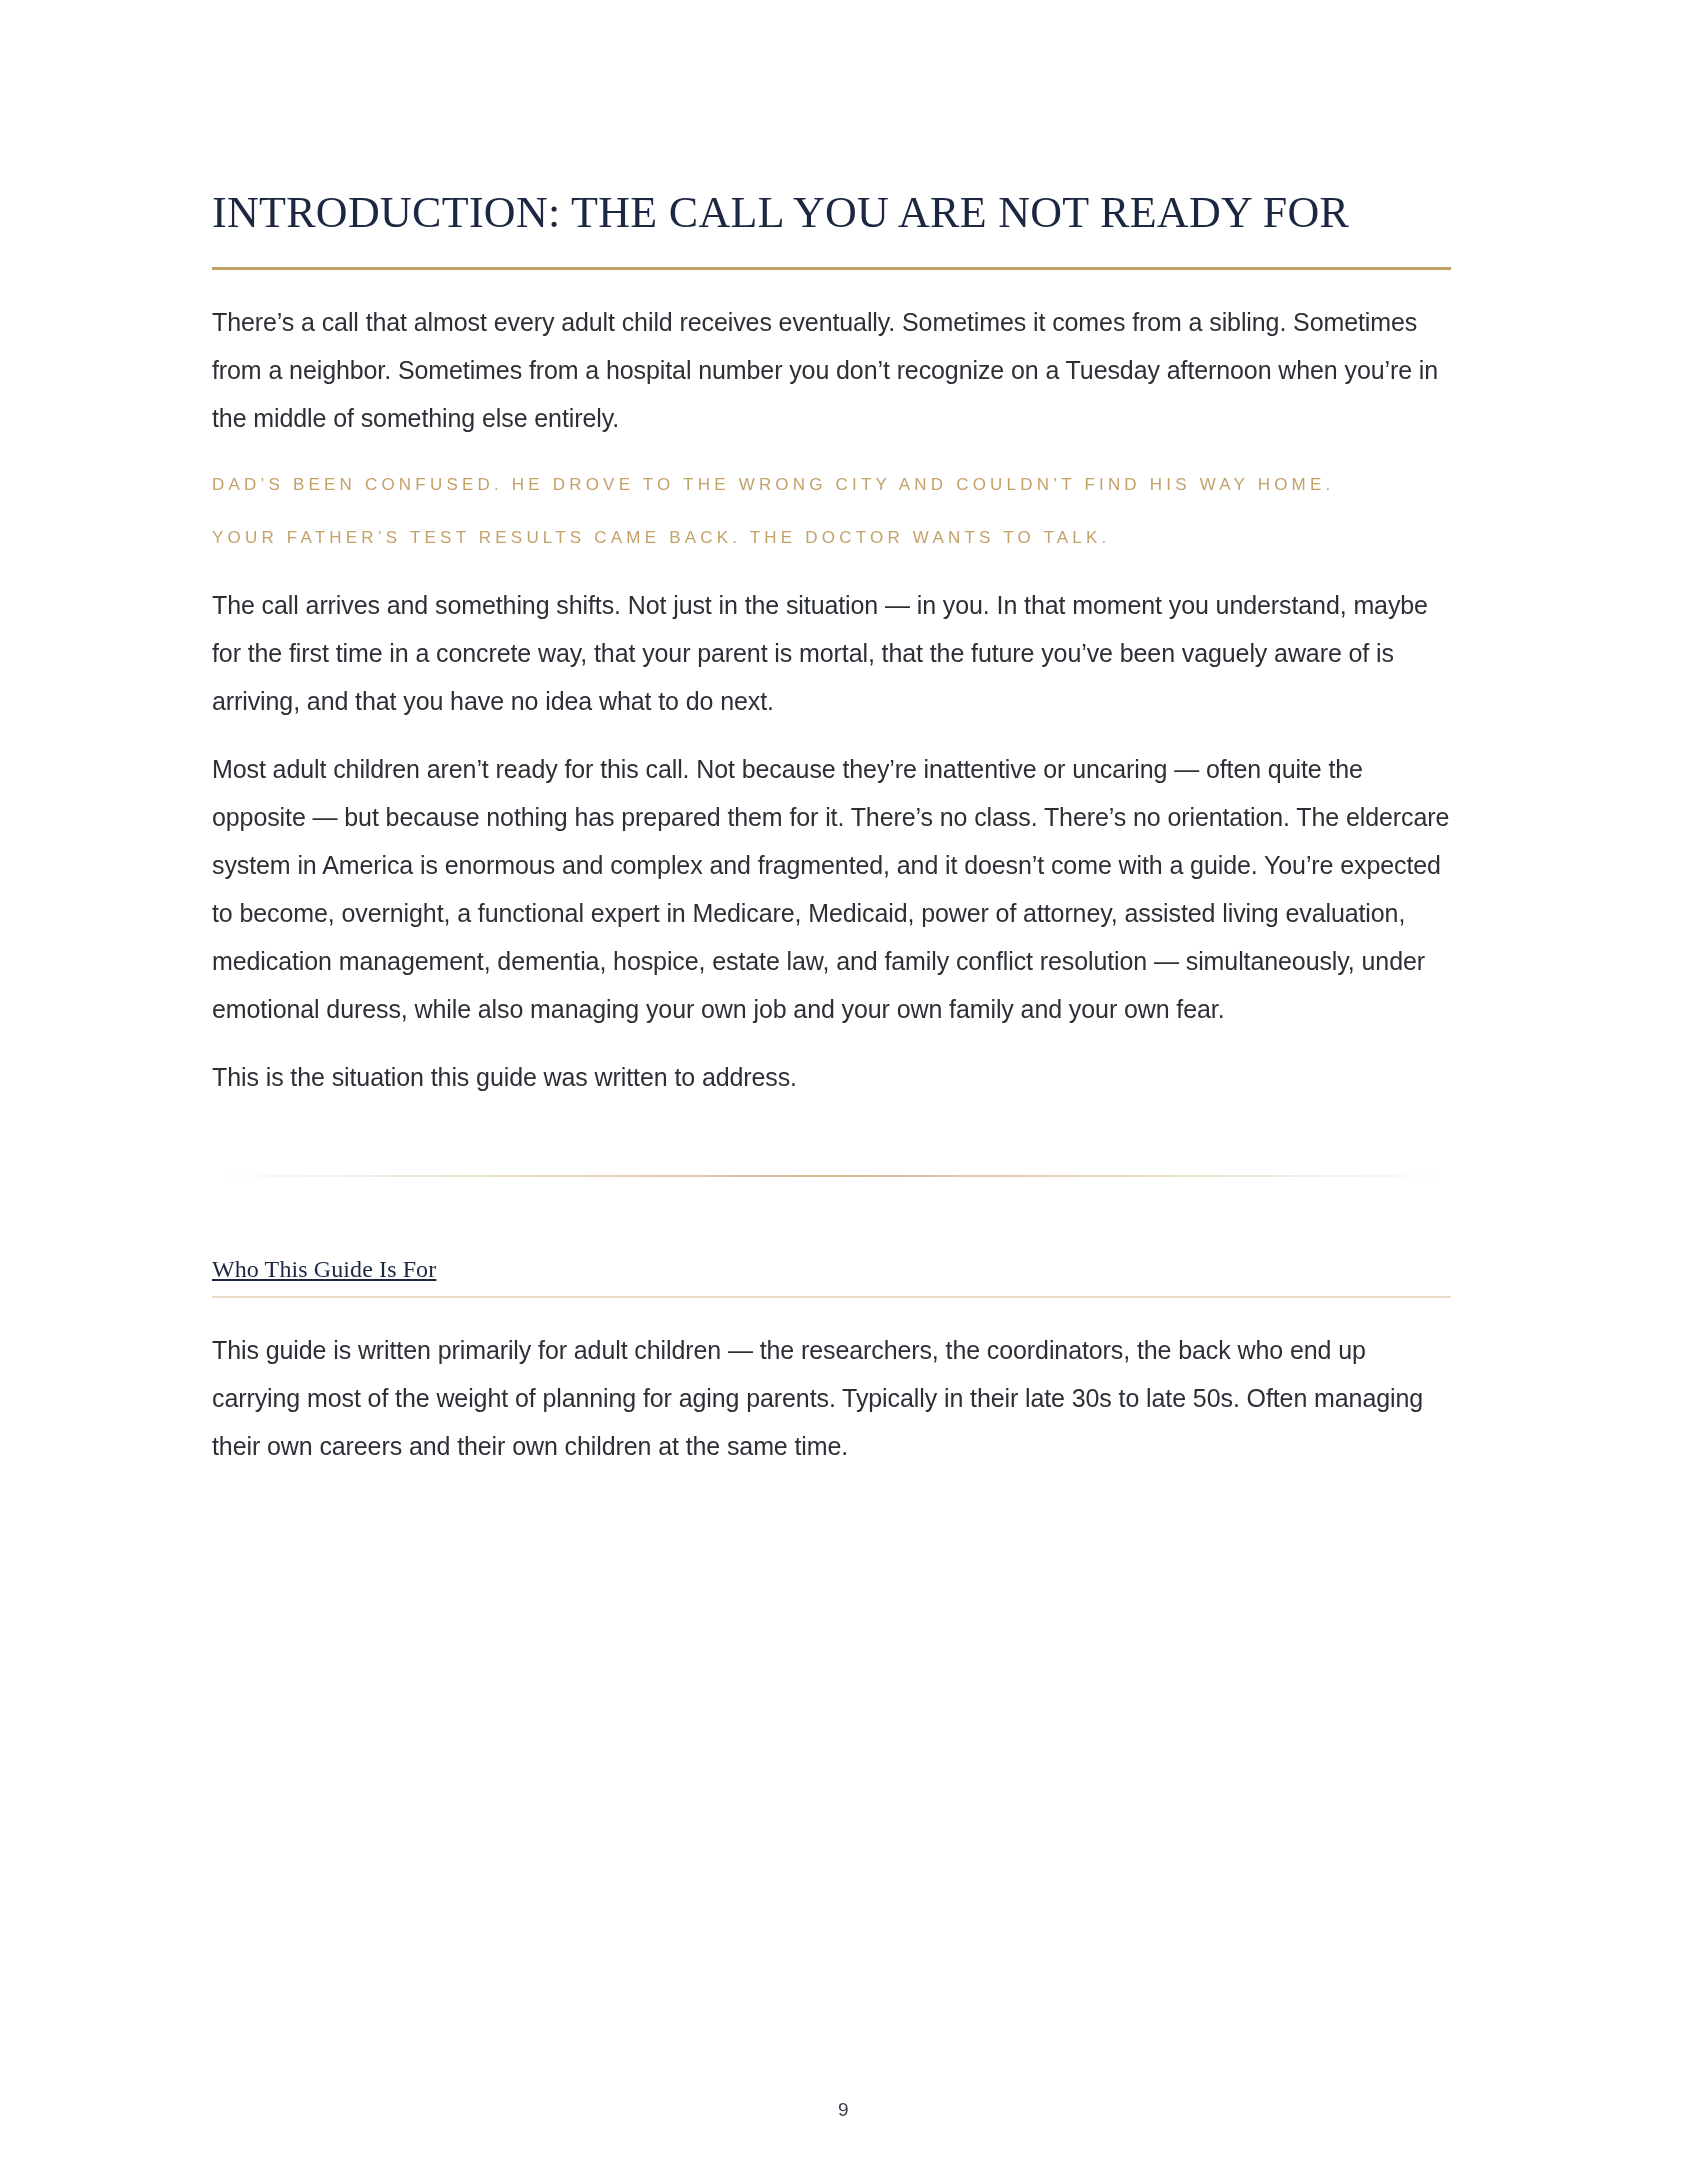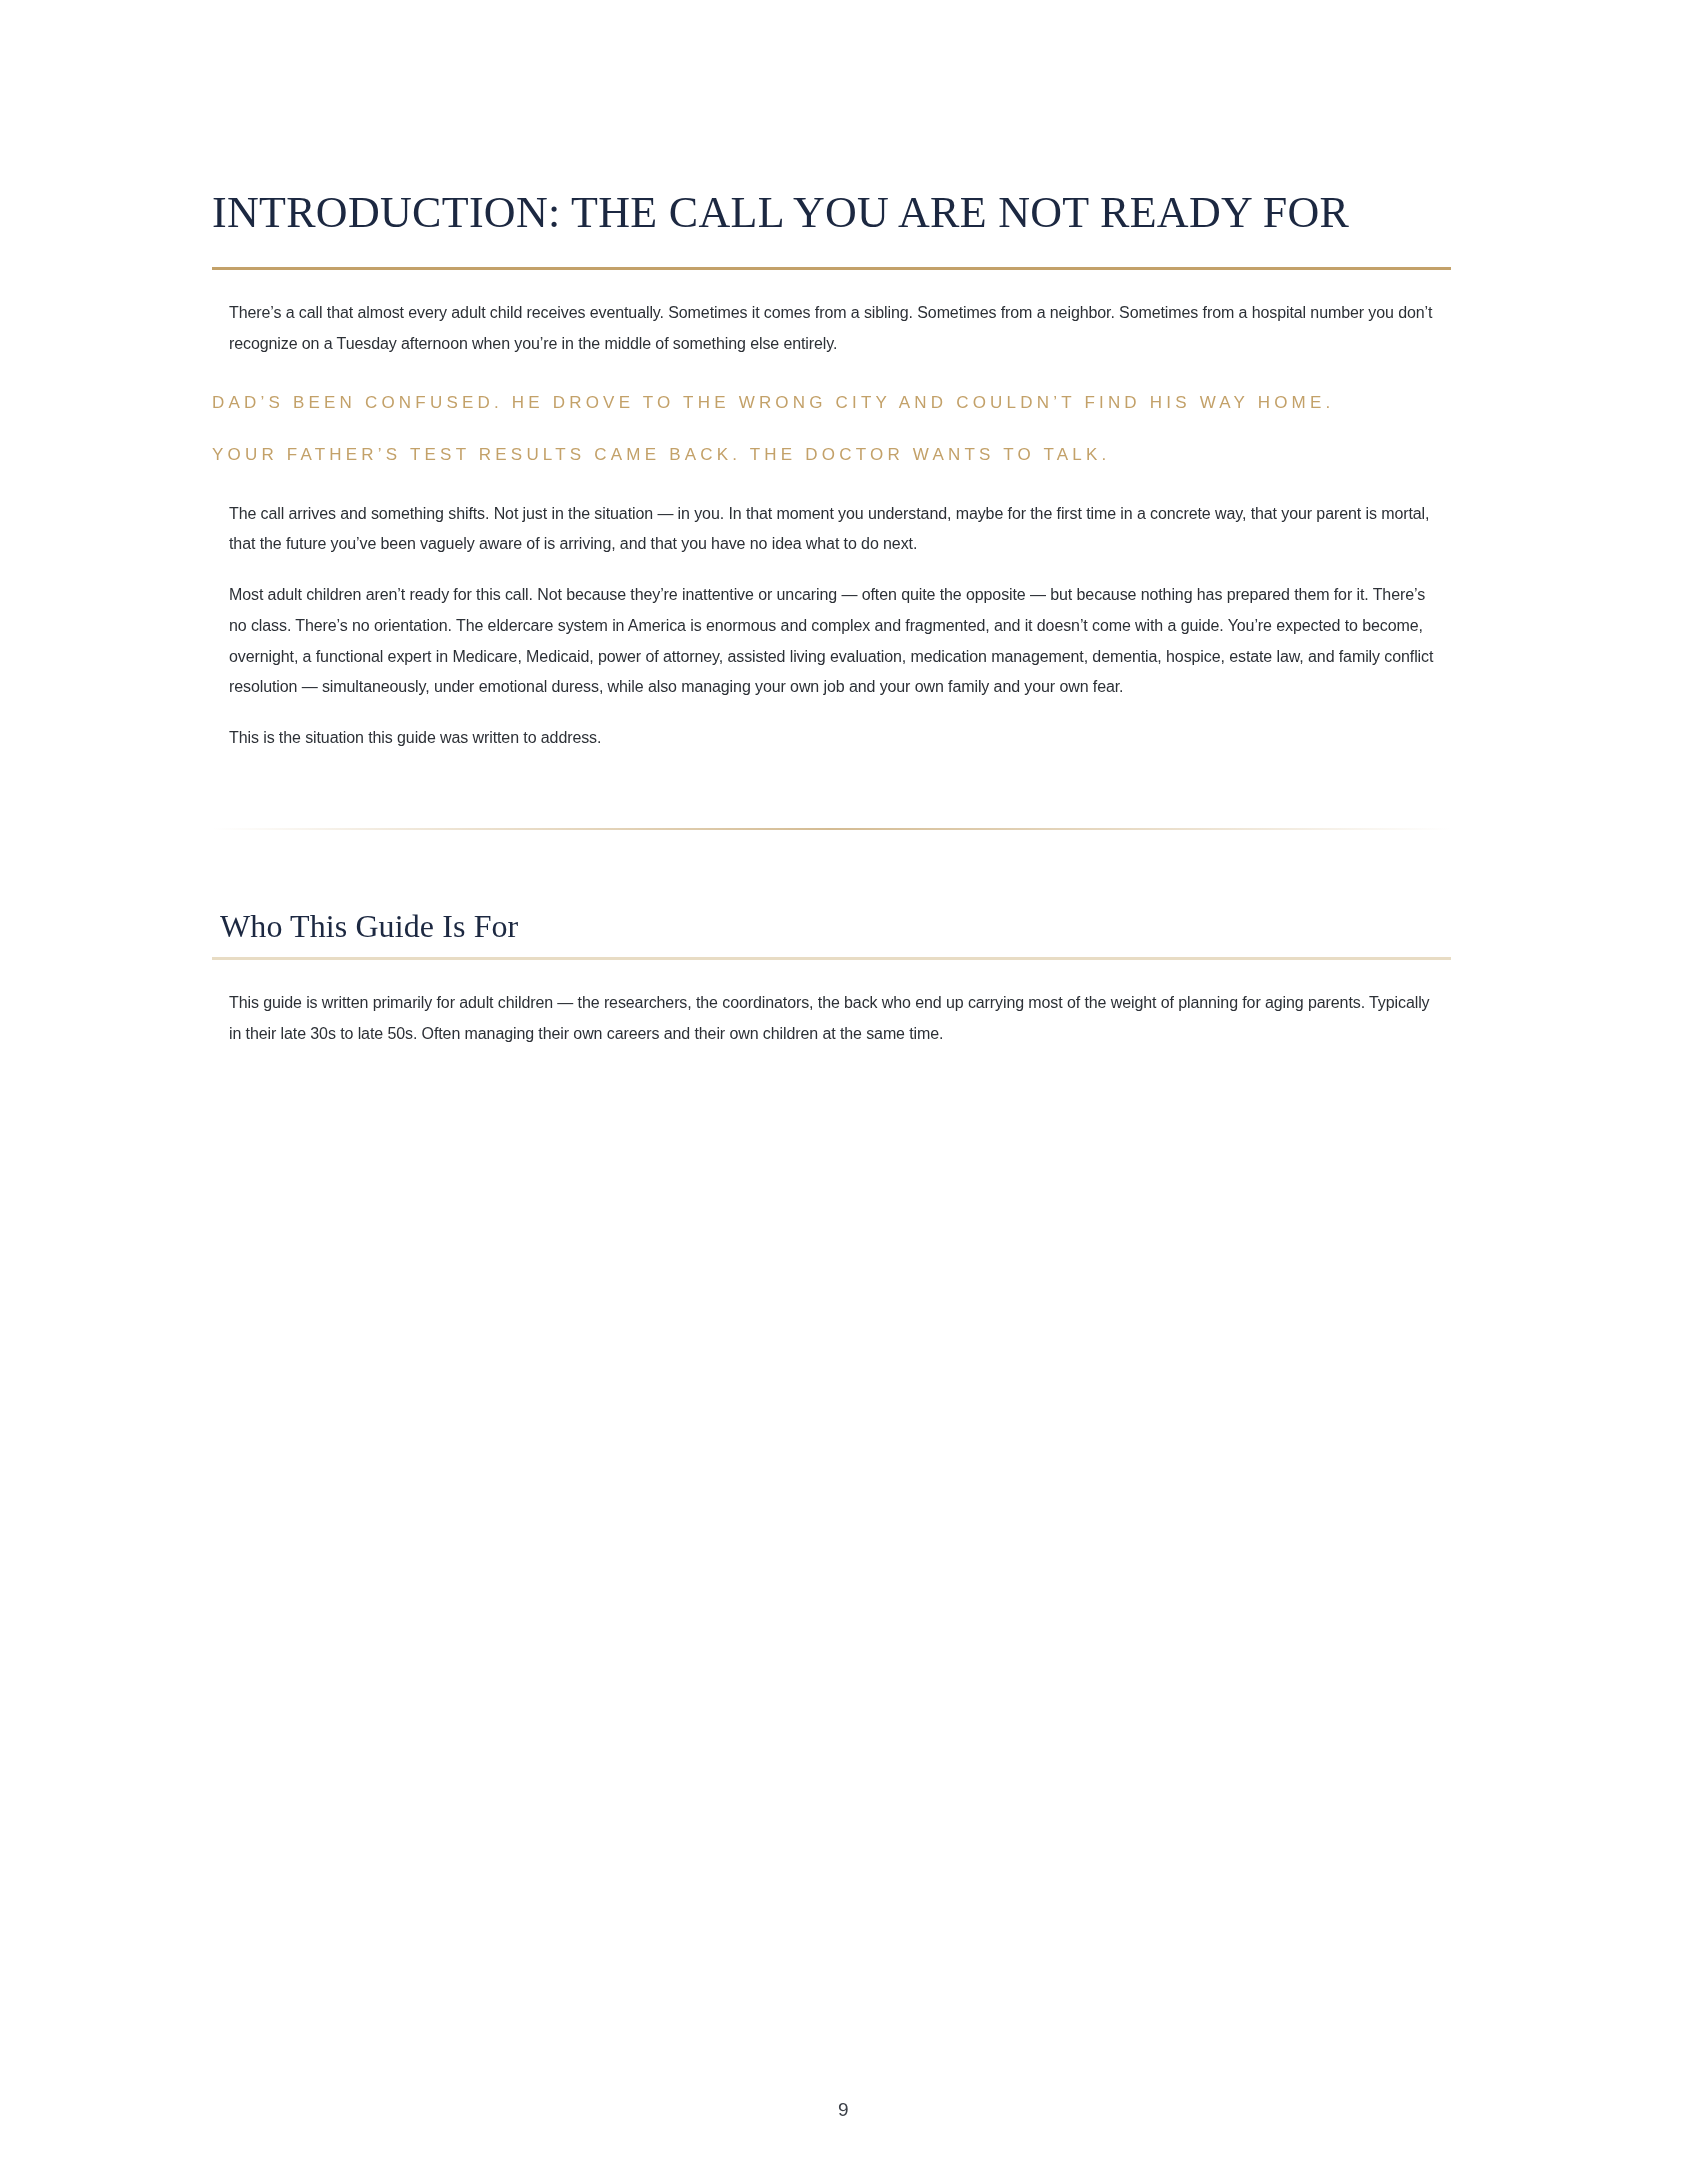--- a/index.html
+++ b/index.html
@@ -68,23 +68,23 @@
   }
 
   .rule-light {
     height: 2.6px;
     width: 100%;
     background: #e8dcc4;
   }
 
   
   .body-para {
-    margin: 17px;
+    margin: 0;
     font-family: "Liberation Sans", sans-serif;
-    font-size: 16px;
+    font-size: 25px;
     line-height: 1.92;
     color: #2c3036;
     letter-spacing: -0.1px;
     font-stretch: condensed;
   }
 
   .body-para + .body-para { margin-top: 20px; }
 
   .para-spacer-top { margin-top: 28px; }
 
@@ -101,27 +101,28 @@
     max-width: 1184px;
   }
 
   .callout-group { margin-top: 28px; }
   .callout + .callout { margin-top: 22px; }
 
   
   .section-block { margin-top: 74px; }
 
   .section-heading {
-    margin: 8px;
+    margin: 0;
     font-family: "Liberation Serif", serif;
-    font-size: 32px;
+    font-size: 24px;
     line-height: 1.18;
     font-weight: normal;
     color: #1c2841;
     letter-spacing: 0.1px;
+    text-decoration: underline;
   }
 
   .section-heading-rule {
     margin-top: 12px;
   }
 
   
   .page-number {
     position: absolute;
     left: 0;

